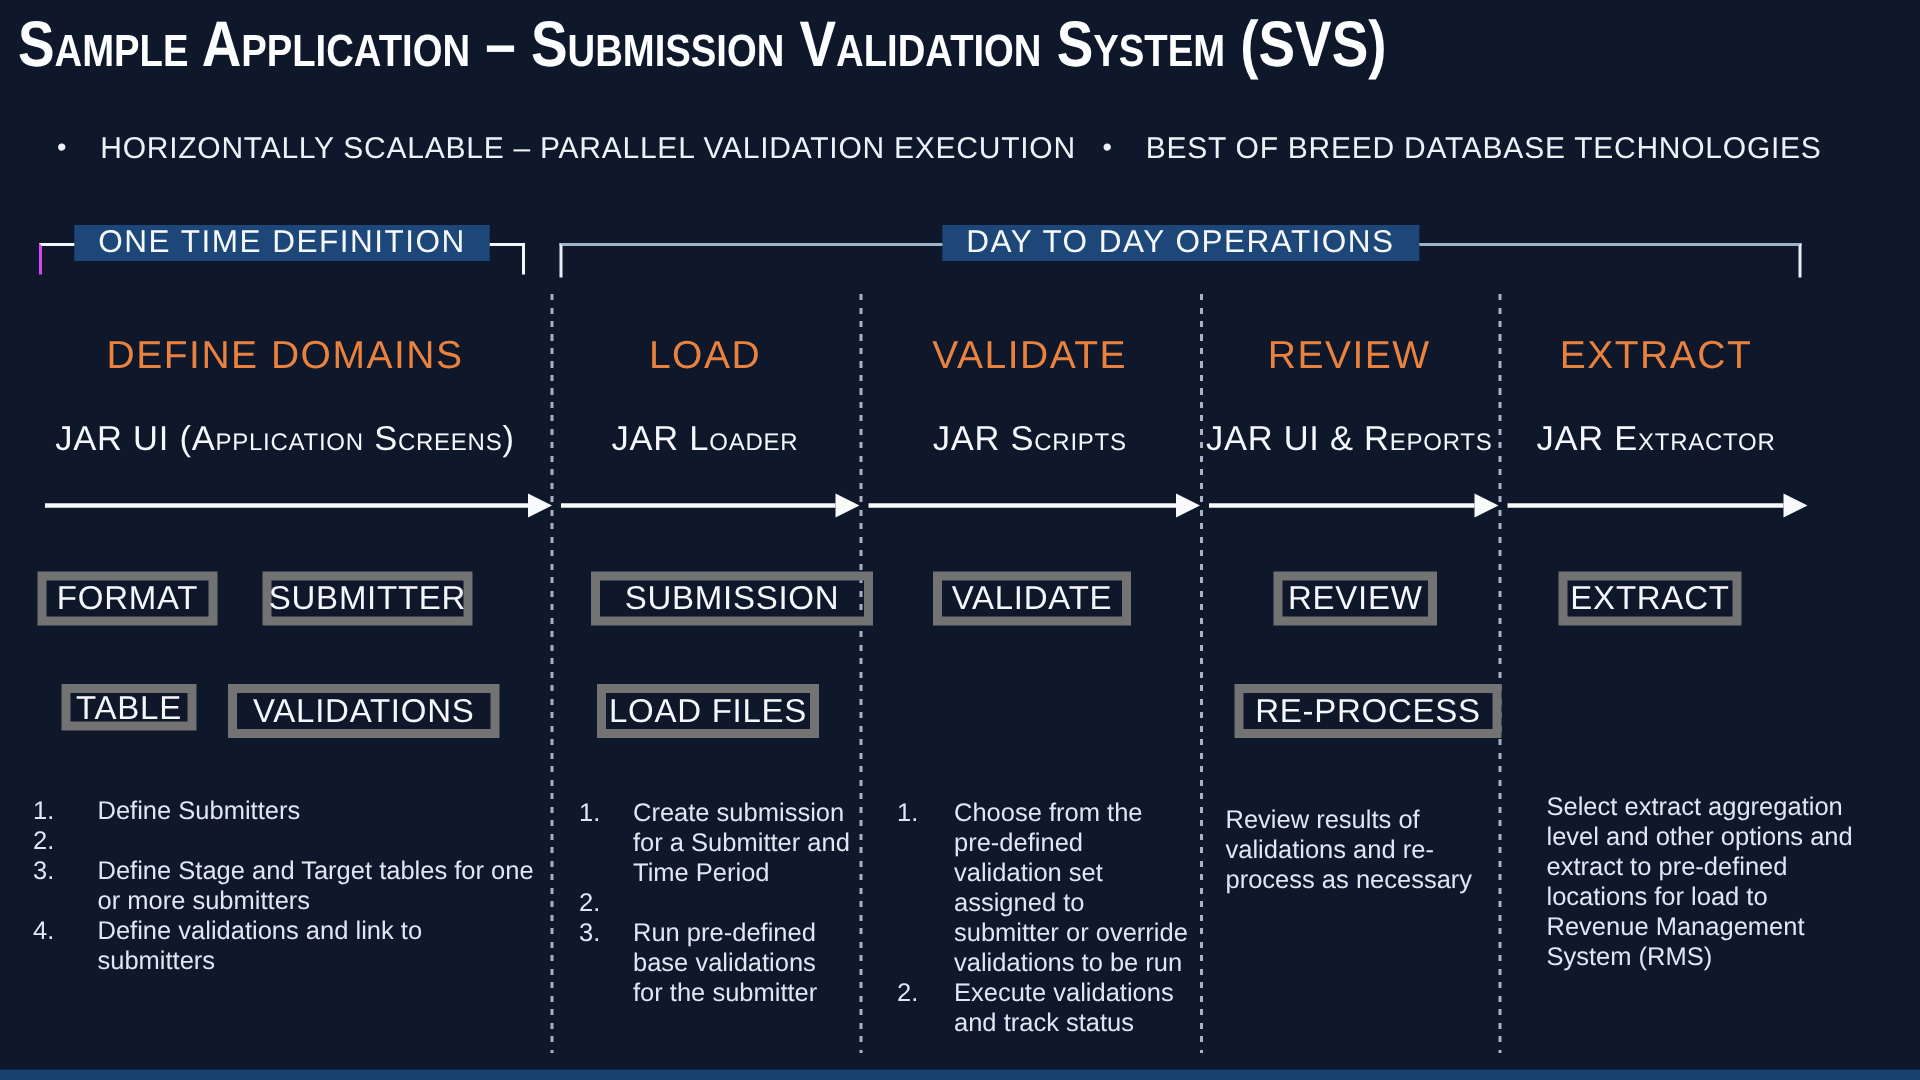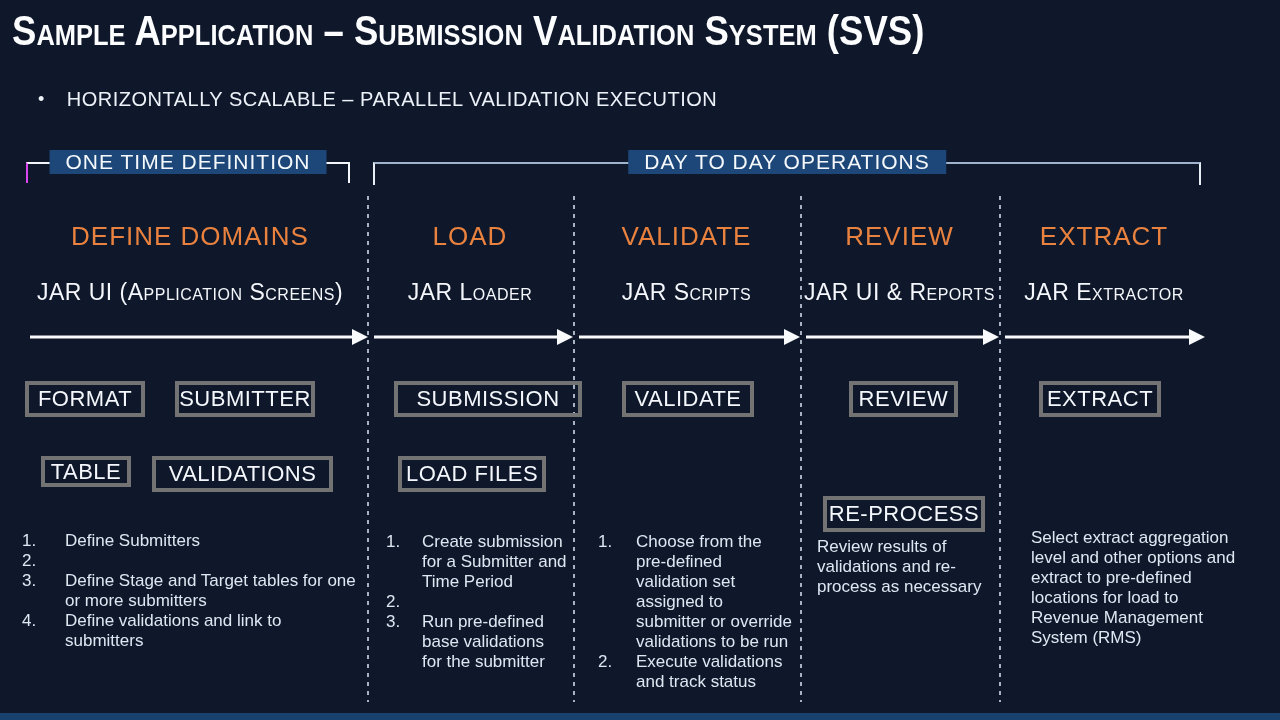--- a/index.html
+++ b/index.html
@@ -44,21 +44,21 @@
   .col-header{position:absolute;top:221px;text-align:center;white-space:nowrap;
     font-size:26px;letter-spacing:1px;color:#E9823E;}
   .col-tool{position:absolute;top:279px;text-align:center;white-space:nowrap;
     font-size:23px;font-variant:small-caps;letter-spacing:0.5px;color:#F4F7FB;}
 
   
   .arrow-band{position:absolute;left:0;top:326px;width:1280px;height:22px;}
 
   
   .step-box{
-    position:absolute;box-sizing:border-box;border:4px solid #737373;
+    position:absolute;box-sizing:border-box;border:6px solid #737373;
     display:flex;align-items:center;justify-content:center;
     font-size:22px;letter-spacing:0.5px;color:#F4F7FB;white-space:nowrap;
   }
 
   
   .notes{position:absolute;font-size:17px;line-height:20px;color:#DEE7F2;}
   .note-row{display:flex;}
   .note-num{flex:0 0 auto;}
   .c1 .note-num{width:43px;}
   .c2 .note-num{width:36px;}
@@ -71,20 +71,23 @@
 </style>
 </head>
 <body>
 
 <div class="slide">
 
   <div class="title">Sample Application – Submission Validation System (SVS)</div>
 
   <div class="bullet-item" style="left:38px;">
     <span class="bullet-dot">•</span><span>HORIZONTALLY SCALABLE – PARALLEL VALIDATION EXECUTION</span>
+  </div>
+  <div class="bullet-item" style="left:735px;">
+    <span class="bullet-dot">•</span><span>BEST OF BREED DATABASE TECHNOLOGIES</span>
   </div>
 
   <div class="bracket bracket-one">
     <span class="bracket-label">ONE TIME DEFINITION</span>
   </div>
   <div class="bracket bracket-day">
     <span class="bracket-label">DAY TO DAY OPERATIONS</span>
   </div>
 
   <div class="divider" style="left:367px;"></div>
@@ -122,21 +125,21 @@
   <div class="step-box" style="left:25px;top:381px;width:120px;height:36px;">FORMAT</div>
   <div class="step-box" style="left:175px;top:381px;width:140px;height:36px;">SUBMITTER</div>
   <div class="step-box" style="left:394px;top:381px;width:188px;height:36px;">SUBMISSION</div>
   <div class="step-box" style="left:622px;top:381px;width:132px;height:36px;">VALIDATE</div>
   <div class="step-box" style="left:849px;top:381px;width:109px;height:36px;">REVIEW</div>
   <div class="step-box" style="left:1039px;top:381px;width:122px;height:36px;">EXTRACT</div>
 
   <div class="step-box" style="left:41px;top:456px;width:90px;height:31px;">TABLE</div>
   <div class="step-box" style="left:152px;top:456px;width:181px;height:36px;">VALIDATIONS</div>
   <div class="step-box" style="left:398px;top:456px;width:148px;height:36px;">LOAD FILES</div>
-  <div class="step-box" style="left:823px;top:456px;width:162px;height:36px;margin-top:40px;">RE-PROCESS</div>
+  <div class="step-box" style="left:823px;top:456px;width:178px;height:36px;">RE-PROCESS</div>
 
   <div class="notes c1" style="left:22px;top:531px;width:336px;">
     <div class="note-row">
         <span class="note-num">1.</span>
         <span class="note-text">Define Submitters</span>
       </div>
     <div class="note-row">
         <span class="note-num">2.</span>
       </div>
     <div class="note-row">

